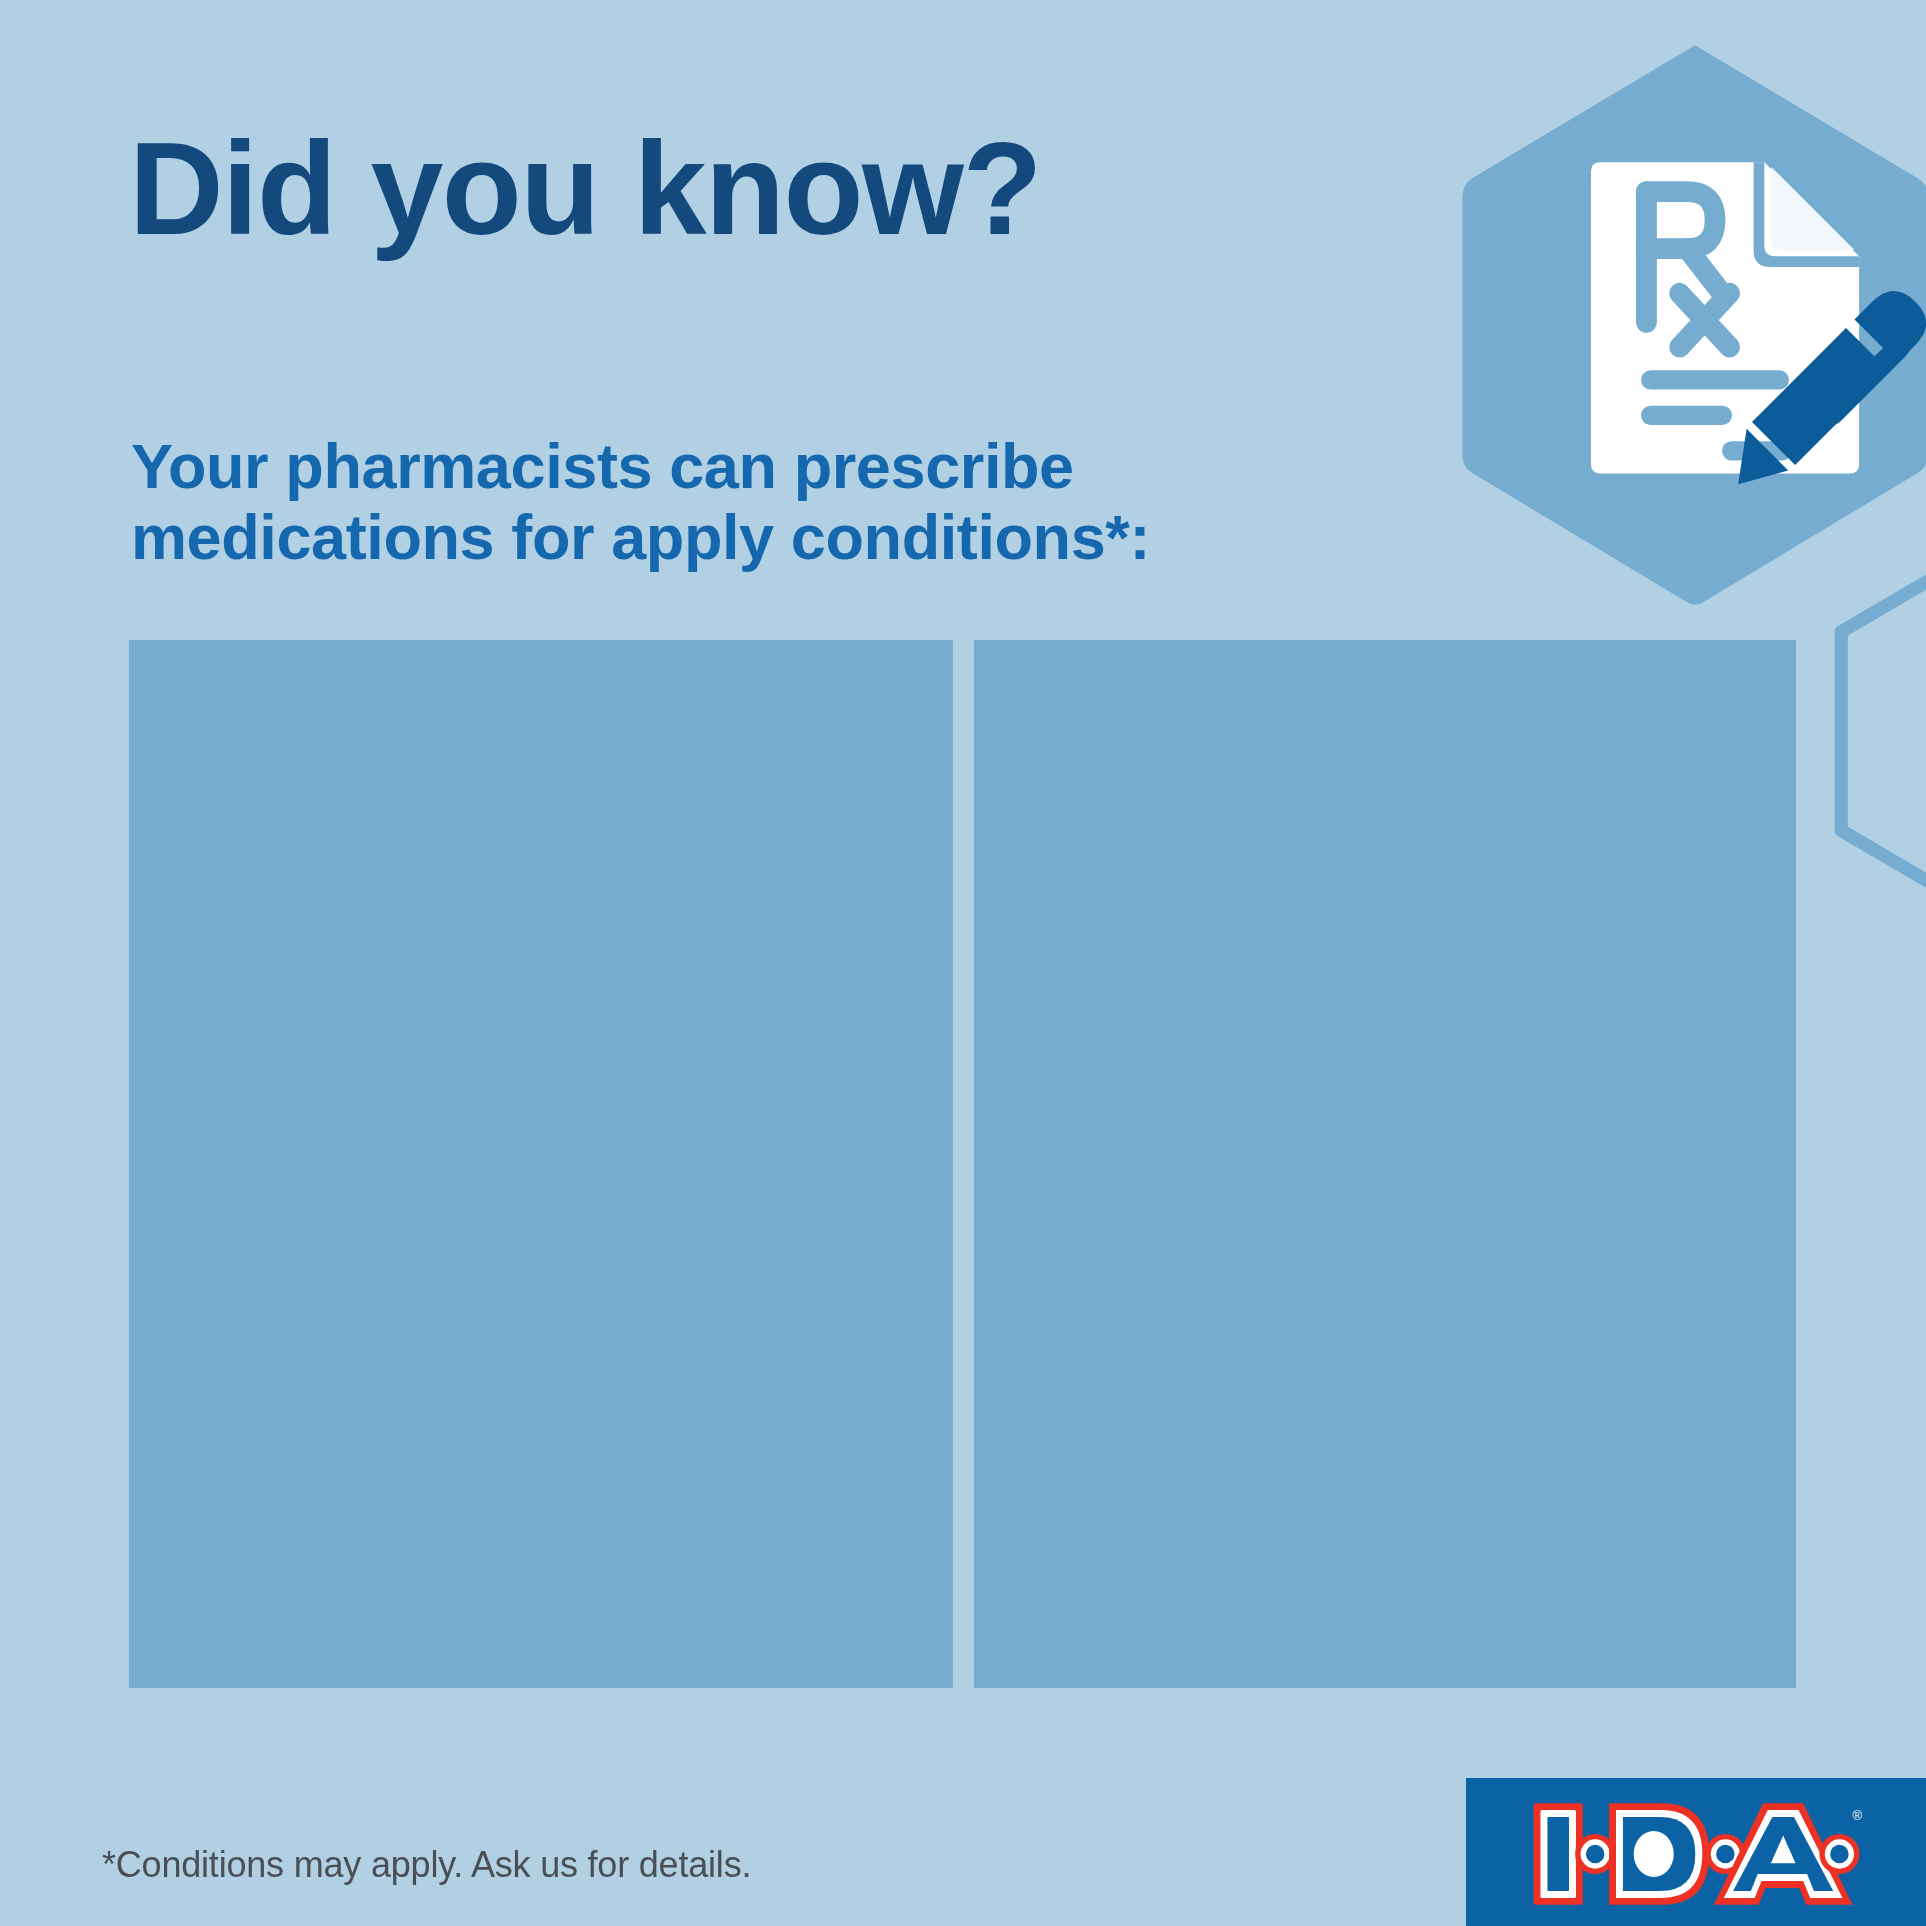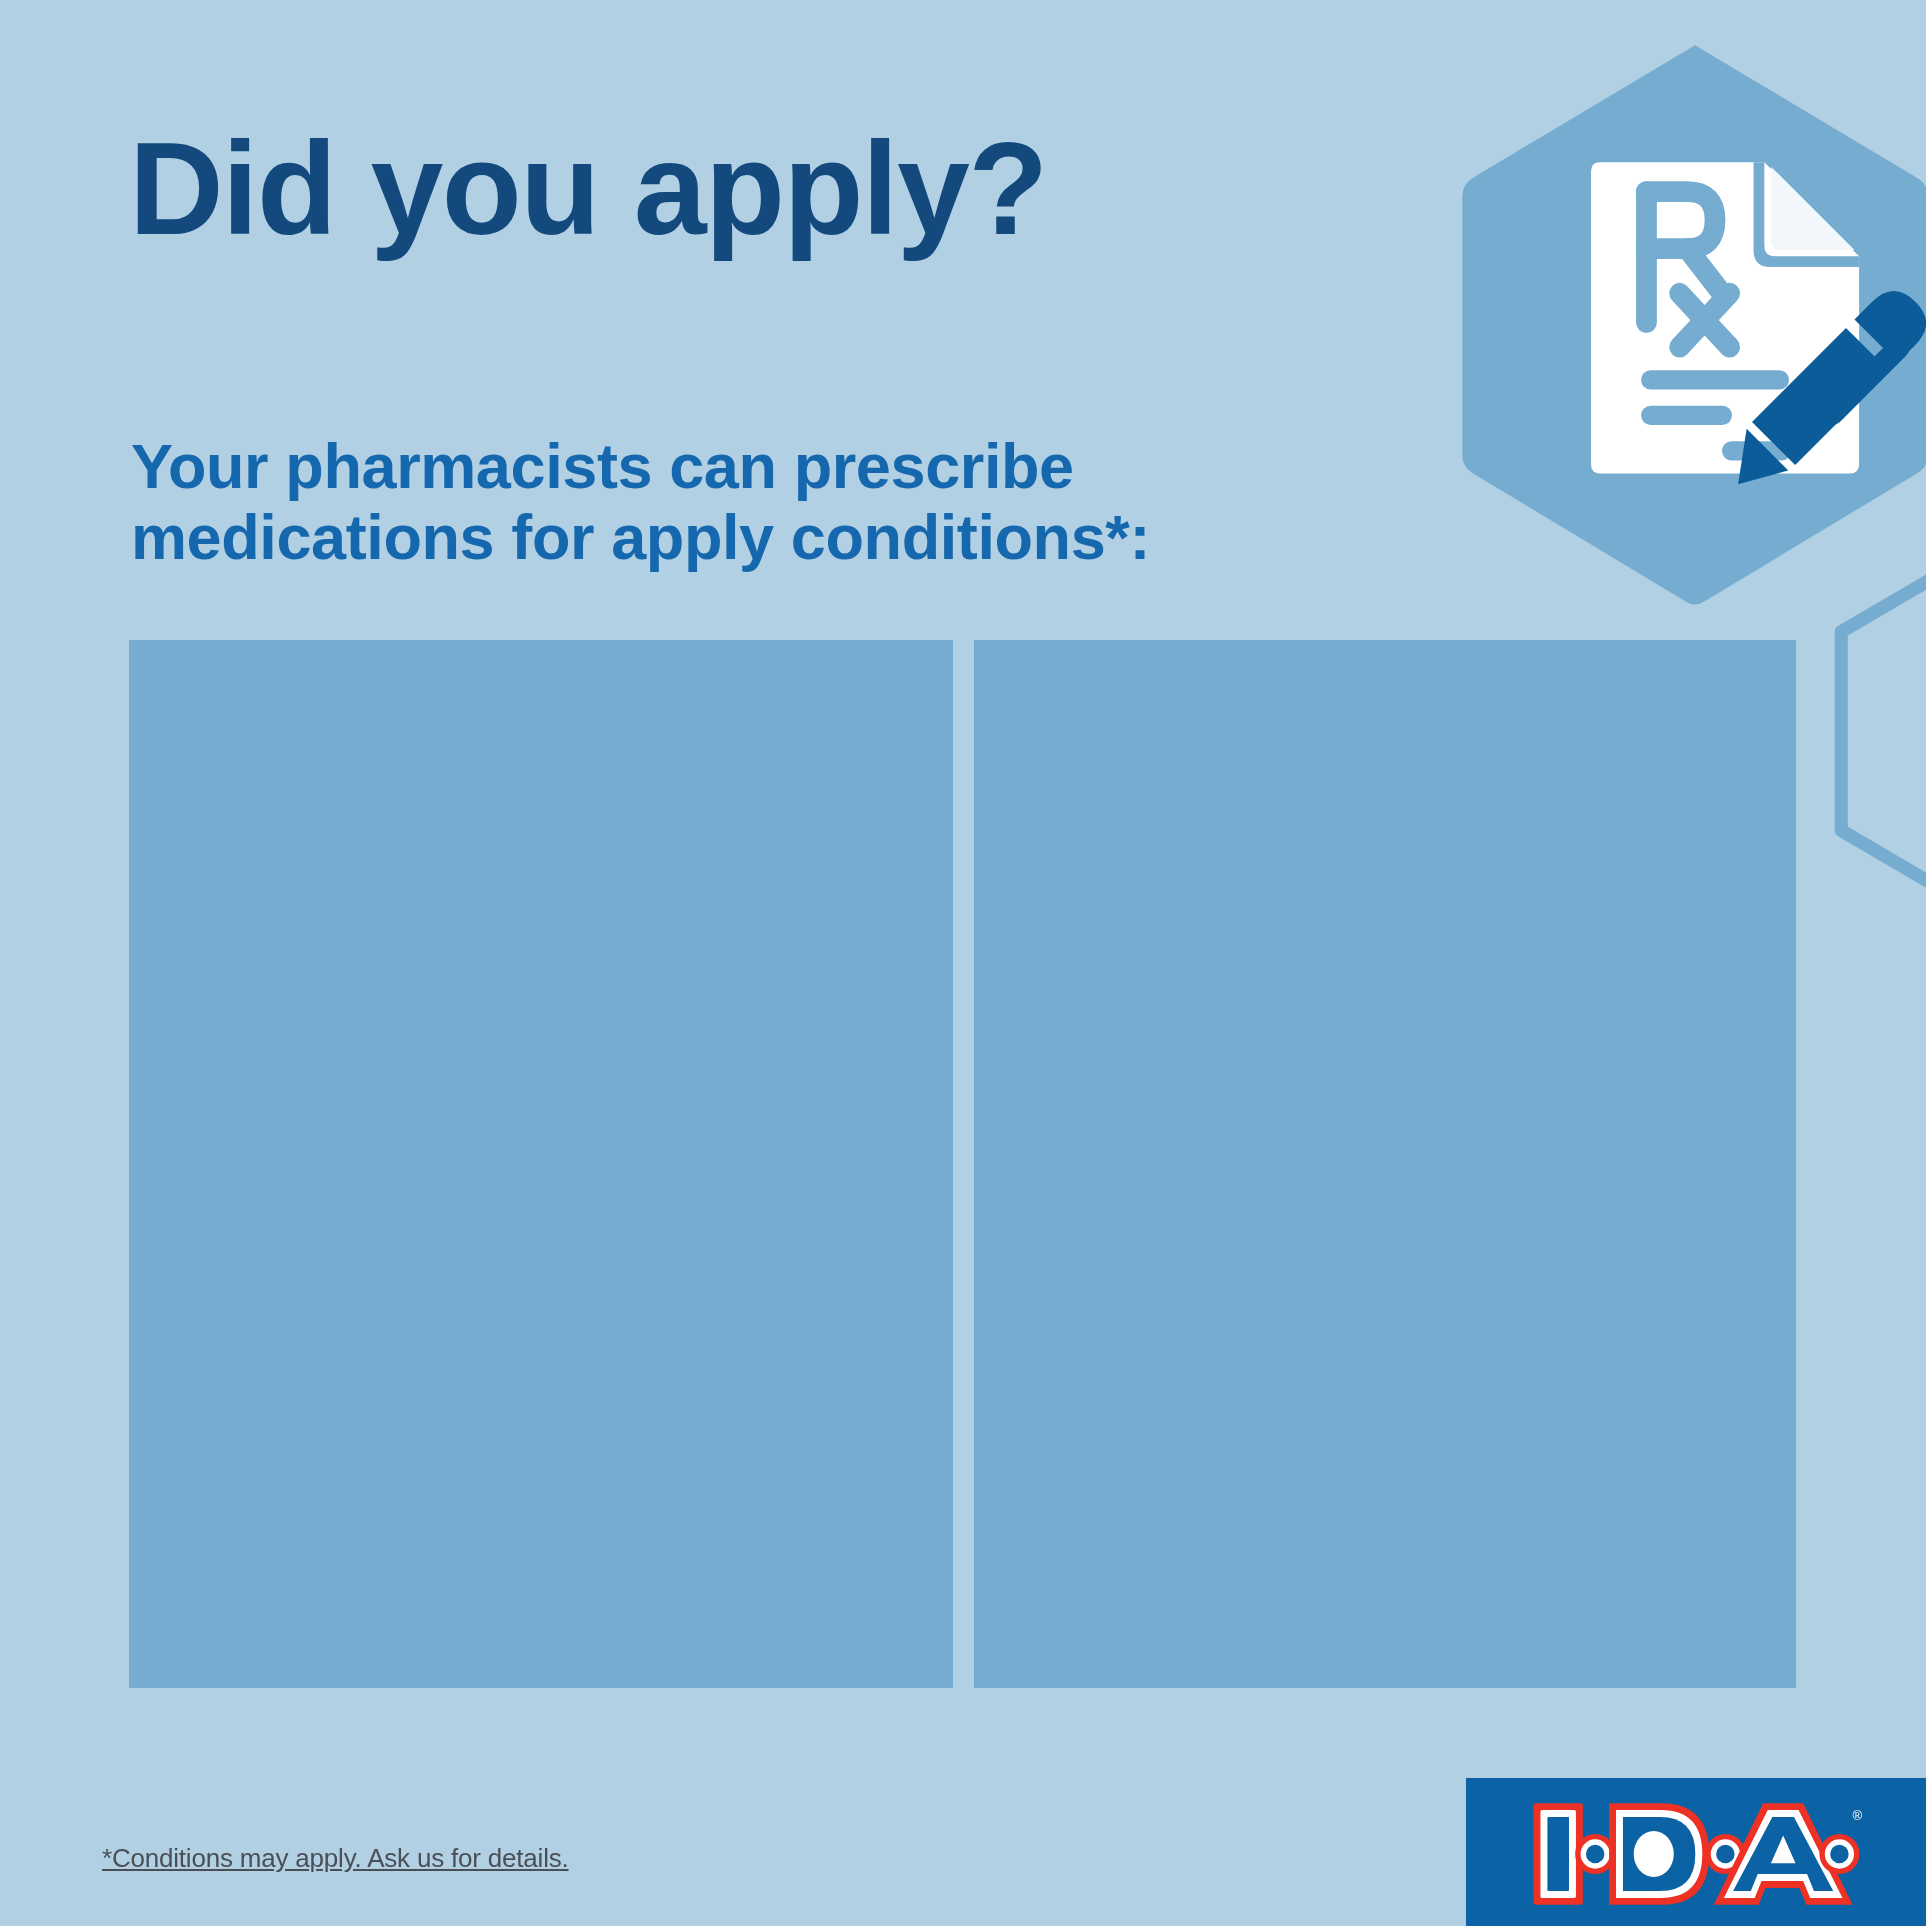--- a/index.html
+++ b/index.html
@@ -71,25 +71,24 @@
     height: 100%;
   }
   .panel.left  { width: 824px; }
   .panel.right { width: 823px; }
 
   
   #footnote {
     position: absolute;
     left: 102px;
     top: 1843px;
-    font-size: 26px;
+    font-size: 36px;
     line-height: 1.2;
     color: #4a4f55;
     letter-spacing: -0.2px;
-    text-decoration: underline;
   }
 
   
   #logo-block {
     position: absolute;
     left: 1466px;
     top: 1778px;
     width: 461px;
     height: 149px;
     background: #0b62a4;
@@ -114,21 +113,21 @@
 </style>
 </head>
 <body>
 
 <div id="poster">
 
   <svg class="hex-layer" viewBox="0 0 2500 2500" xmlns="http://www.w3.org/2000/svg" aria-hidden="true">
     <path d="M 2612 690 L 2390 820 L 2390 1078 L 2612 1208 L 2834 1078 L 2834 820 Z" fill="none" stroke="#75acd0" stroke-width="17" stroke-linejoin="round"></path>
   </svg>
 
-  <div id="headline">Did you apply?</div>
+  <div id="headline">Did you know?</div>
 
   <div id="subhead">
     <div>Your pharmacists can prescribe</div>
     <div>medications for apply conditions*:</div>
   </div>
 
   <svg id="rx-badge" viewBox="0 0 620 745" xmlns="http://www.w3.org/2000/svg" aria-hidden="true">
 
     <g>
       <path d="M 310 8

